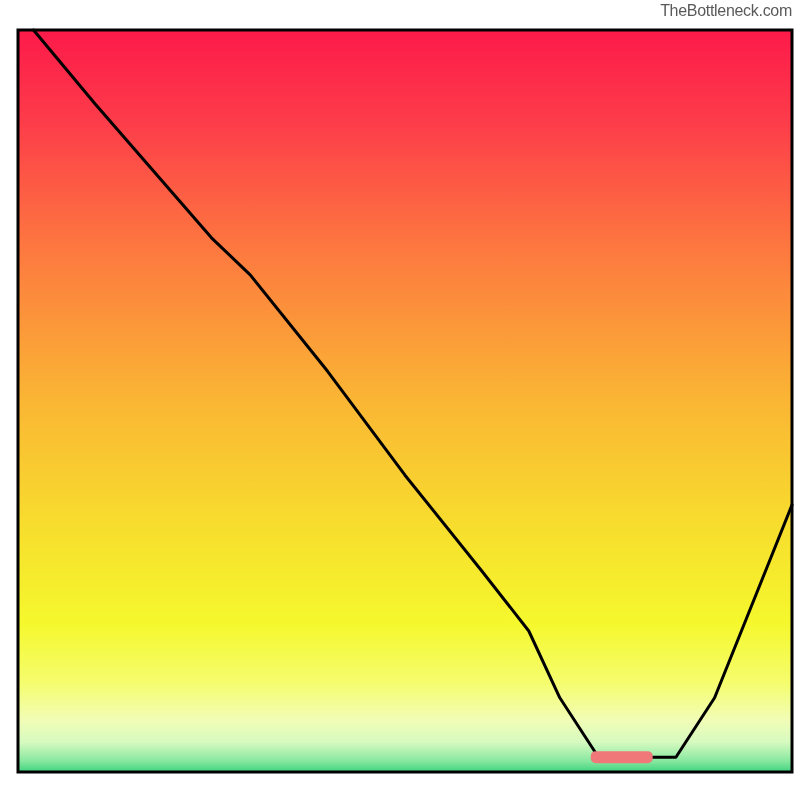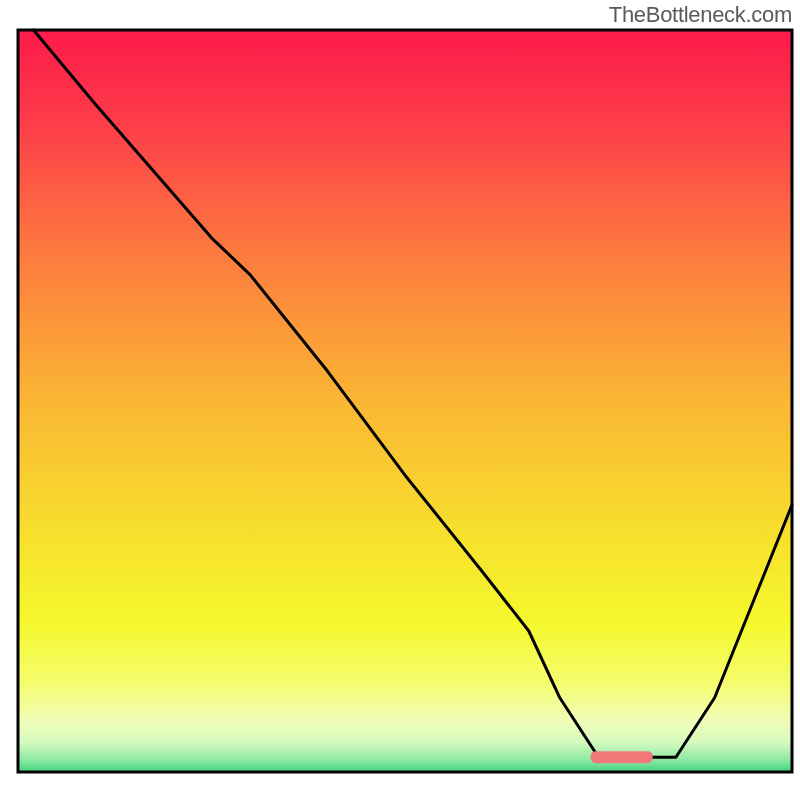--- a/index.html
+++ b/index.html
@@ -13,21 +13,21 @@
   }
   .container {
     position: relative;
     width: 800px;
     height: 800px;
   }
   .watermark {
     position: absolute;
     top: 2px;
     right: 8px;
-    font-size: 22px;
+    font-size: 16px;
     font-weight: 500;
     color: #5a5a5a;
     z-index: 10;
     letter-spacing: -0.3px;
   }
   svg.chart {
     position: absolute;
     top: 0;
     left: 0;
     width: 800px;

